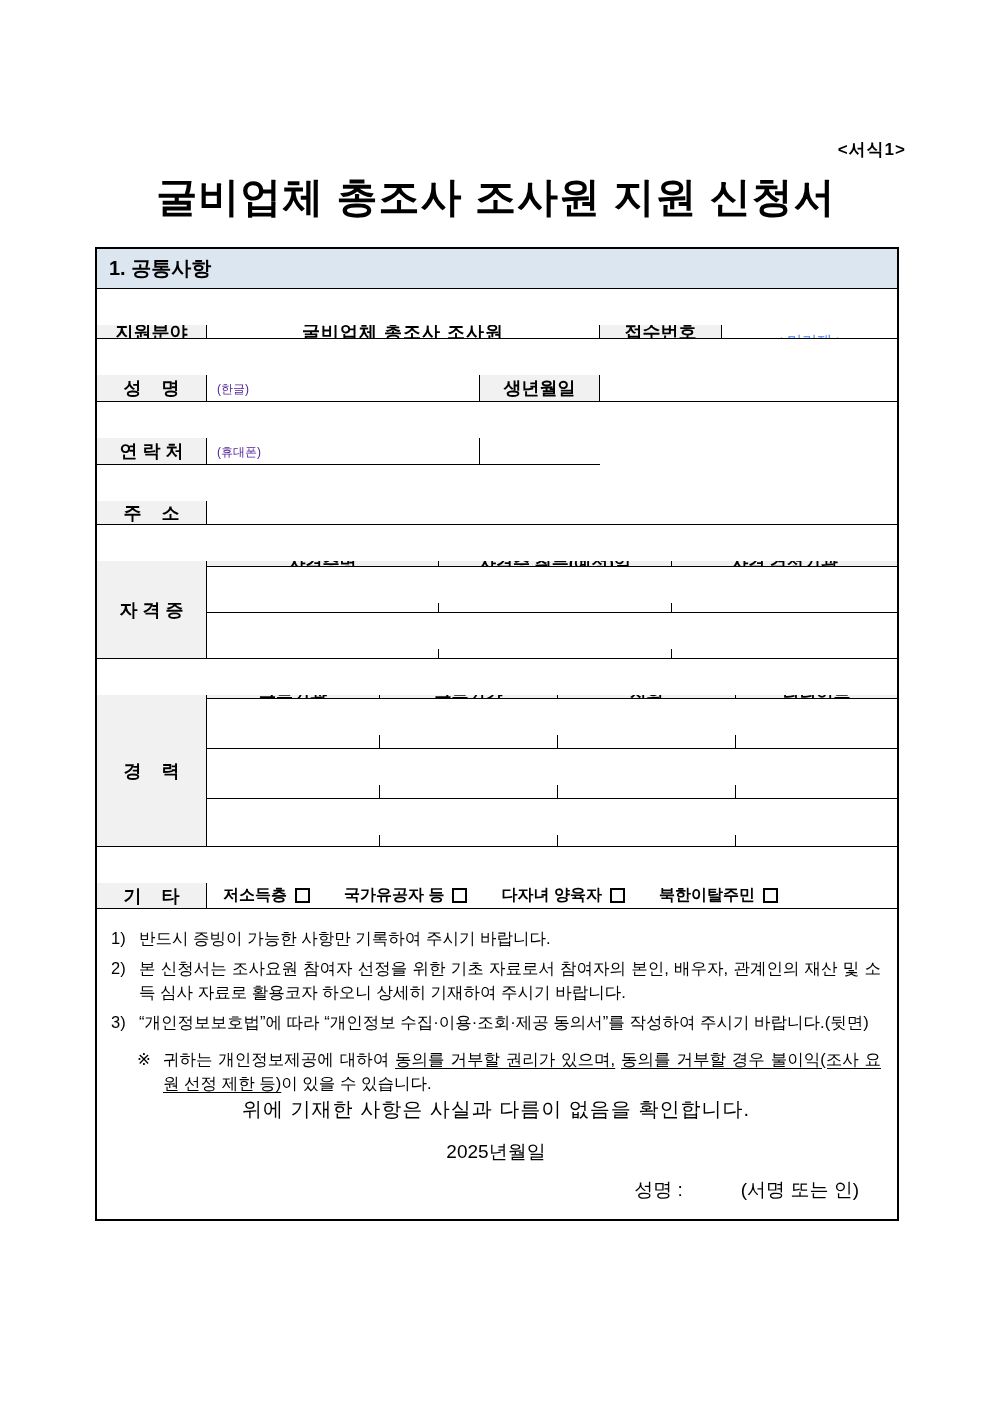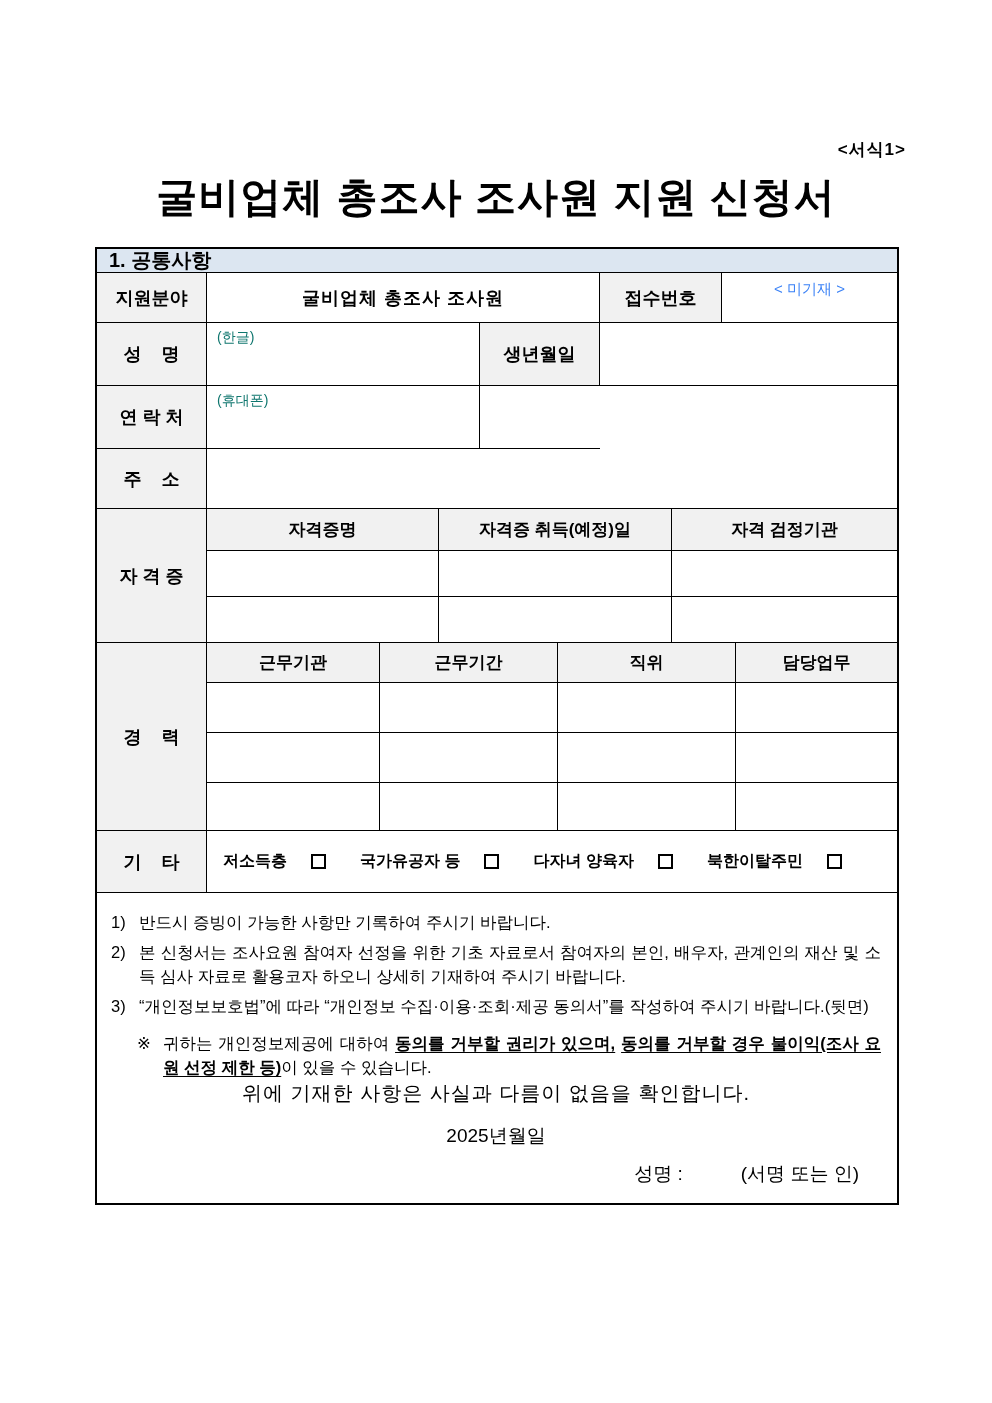--- a/index.html
+++ b/index.html
@@ -15,64 +15,64 @@
   }
   .title {
     position:absolute; top:170px; left:0; width:100%;
     text-align:center; font-size:41px; font-weight:800; letter-spacing:1px;
   }
   .form {
     position:absolute; left:95px; top:247px; width:804px;
     border:2px solid #000; background:#fff;
   }
   .sec-header {
-    height:24px; display:flex; align-items:center; padding-left:12px;
+    height:40px; display:flex; align-items:center; padding-left:12px;
     font-size:20px; font-weight:bold; border-bottom:1px solid #000;
   }
   .band { display:grid; }
   .g-r1 { grid-template-columns:110px 393px 122px 175px; grid-template-rows:50px; }
   .g-r2 { grid-template-columns:110px 273px 120px 297px; grid-template-rows:63px; }
   .g-r4 { grid-template-columns:110px 690px; grid-template-rows:60px; }
   .g-lic { grid-template-columns:110px 232px 233px 225px; grid-template-rows:42px 46px 46px; }
   .g-car { grid-template-columns:110px 173px 178px 178px 161px; grid-template-rows:40px 50px 50px 48px; }
   .g-etc { grid-template-columns:110px 690px; grid-template-rows:62px; }
   .cell {
     display:flex; align-items:center; justify-content:center;
     border-right:1px solid #000; border-bottom:1px solid #000;
-    font-size:18px; overflow:hidden;
+    font-size:18px; overflow:hidden;margin-top:36px;
   }
   .cell.nr { border-right:none; }
   .label { background:#f1f1f1; font-weight:bold; white-space:pre; }
   .colhead { background:#f1f1f1; font-weight:bold; font-size:17px; }
   .value-bold { font-weight:bold; letter-spacing:1px; }
   .hint {
     align-items:flex-start; justify-content:flex-start;
-    padding:6px 10px; font-size:14px; color:#0f766e;
+    padding:6px 10px; font-size:12px; color:#4c1d95;
   }
   .placeholder {
     align-items:flex-start; padding-top:7px; font-size:15px; color:#3b82f6;
   }
   .span-rows-3 { grid-row:1 / span 3; }
   .span-rows-4 { grid-row:1 / span 4; }
   .etc-content {
     justify-content:flex-start; padding-left:16px; gap:34px;
     font-weight:bold; font-size:16px;
   }
-  .etc-item { display:flex; align-items:center; gap:24px; white-space:nowrap; }
+  .etc-item { display:flex; align-items:center; gap:8px; white-space:nowrap; }
   .cb {
     width:15px; height:15px; border:2px solid #000; background:#fff; display:inline-block;
   }
   .notes { padding:12px 16px 16px 14px; border-bottom:none; }
   .note { display:flex; font-size:16.5px; line-height:1.45; margin-top:6px; }
   .note .no { width:28px; flex:none; }
   .note .txt { flex:1; text-align:justify; }
   .privacy { display:flex; margin-top:12px; padding-left:26px; font-size:16.5px; line-height:1.5; }
   .privacy .star { width:26px; flex:none; }
   .privacy .txt { flex:1; text-align:justify; }
-  .u { font-weight:bold; text-decoration:underline; text-underline-offset:3px; }
+  .u { font-weight:normal; text-decoration:underline; text-underline-offset:3px; }
   .confirmation {
     text-align:center; font-size:20px; letter-spacing:1px;
   }
   .date-line {
     margin-top:16px; display:flex; justify-content:center; align-items:baseline;
     font-size:19px;
   }
   .sign-line {
     margin-top:12px; display:flex; justify-content:flex-end; align-items:baseline;
     gap:58px; padding-right:22px; font-size:19px;

